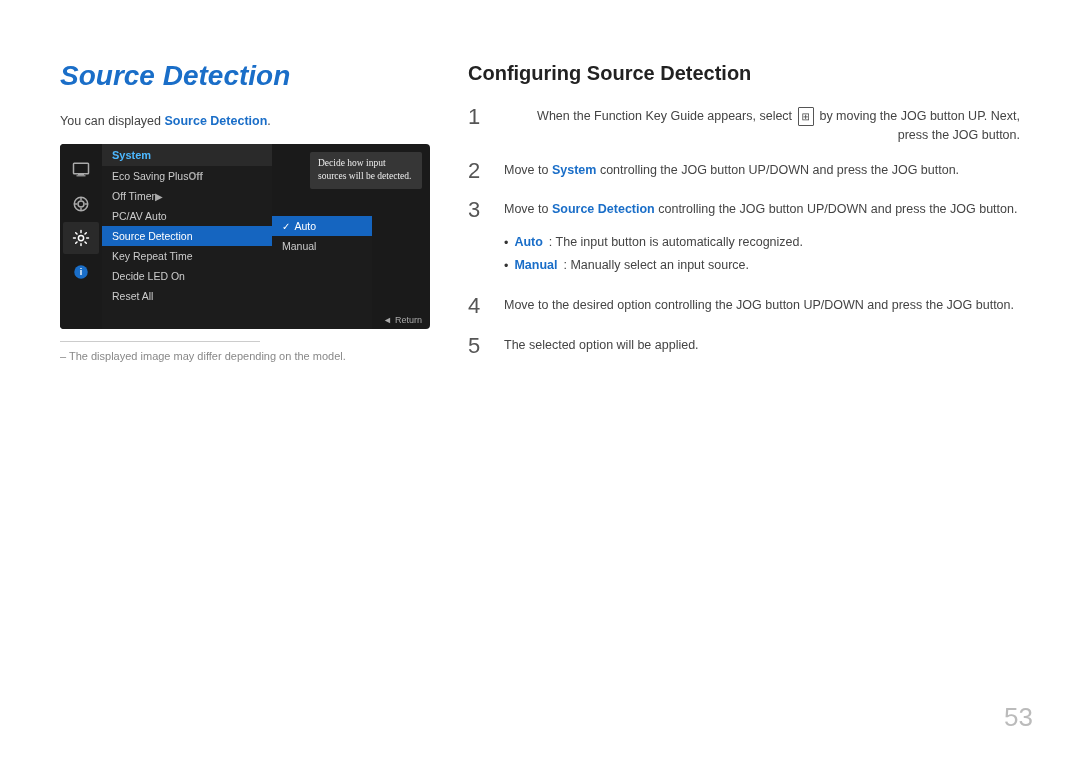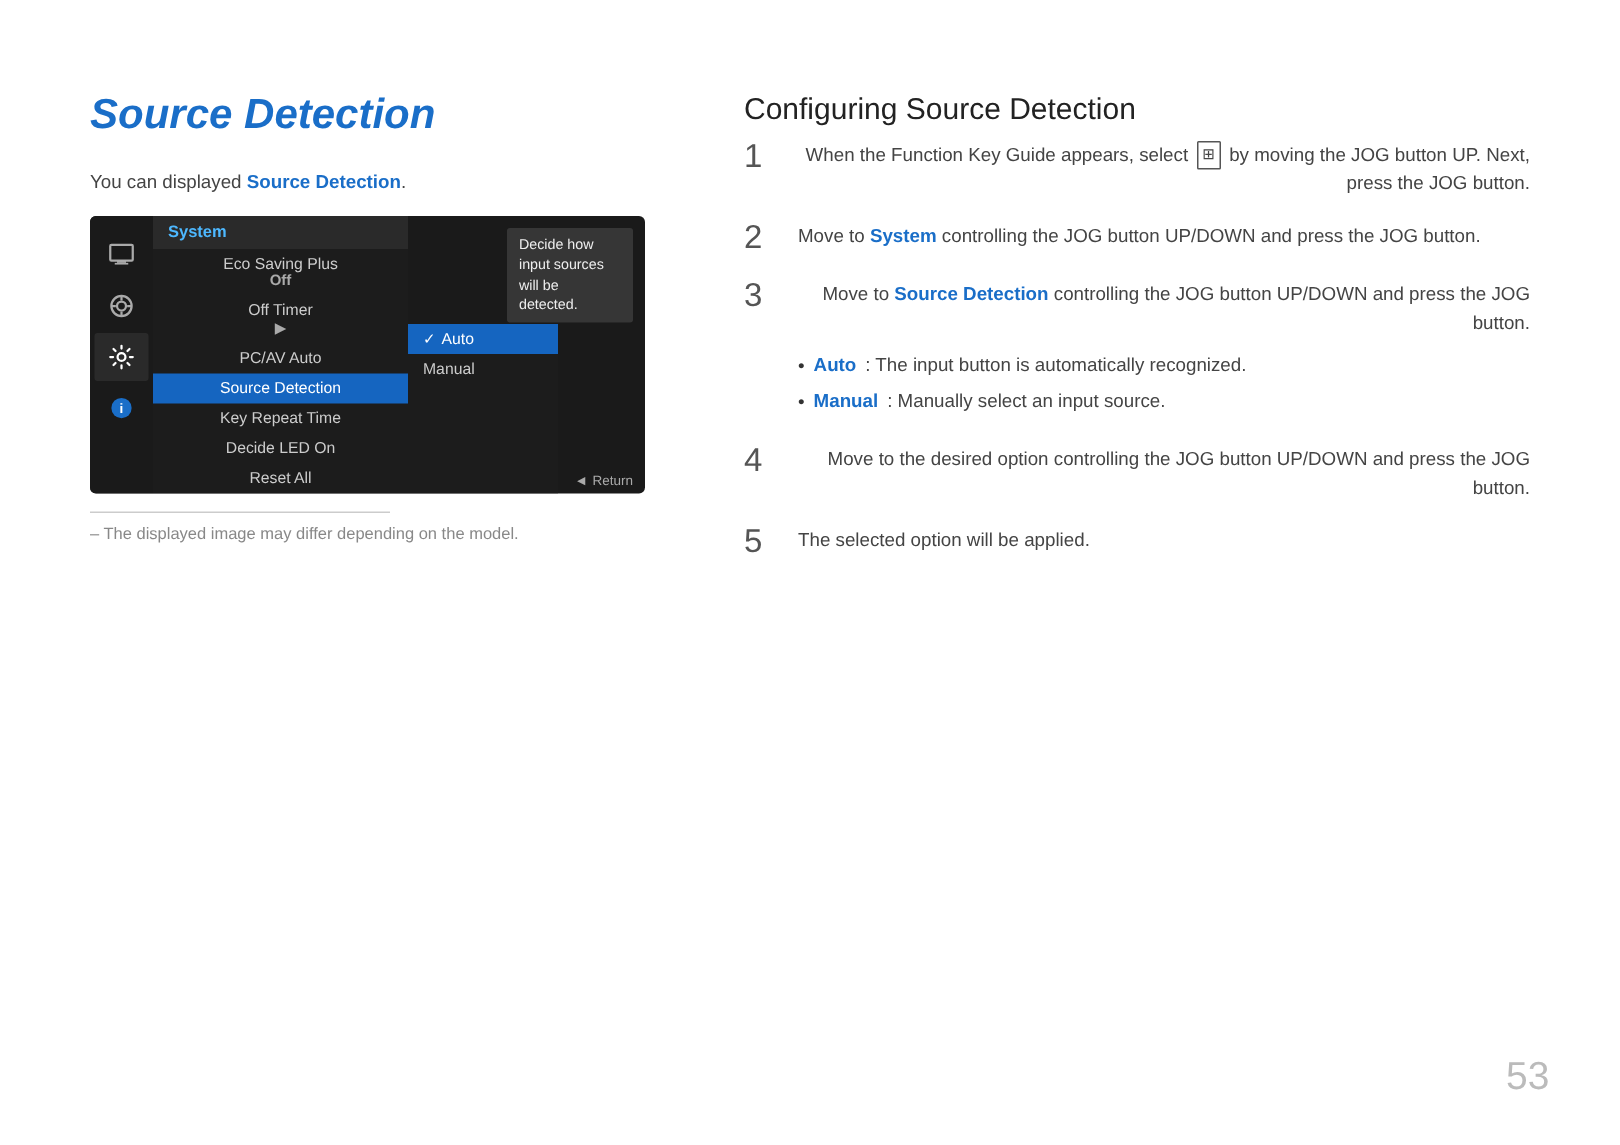--- a/index.html
+++ b/index.html
@@ -11,21 +11,21 @@
       font-size: 13px;
       color: #333;
       overflow: hidden;
     }
 
     .page-container {
       display: flex;
       width: 100%;
       height: 100%;
       padding: 60px 60px 40px 60px;
-      gap: 56px;
+      gap: 28px;
     }
 
     
     .left-column {
       width: 380px;
       flex-shrink: 0;
     }
 
     .page-title {
       font-size: 28px;
@@ -104,21 +104,20 @@
       padding: 5px 10px;
     }
 
     .menu-item {
       display: flex;
       align-items: center;
       padding: 4px 10px;
       font-size: 10.5px;
       color: #ccc;
       cursor: pointer;
-      flex-direction: column;
     }
 
     .menu-item.selected {
       background: #1565c0;
       color: #fff;
     }
 
     .menu-item .item-value {
       color: #aaa;
       font-size: 10px;
@@ -157,22 +156,23 @@
 
     .tooltip-box {
       position: absolute;
       right: 8px;
       top: 8px;
       background: rgba(60,60,60,0.85);
       color: #eee;
       font-size: 9.5px;
       padding: 5px 8px;
       border-radius: 2px;
-      width: 84px;
+      width: 112px;
       line-height: 1.4;
+      font-family: Liberation Serif, serif;
     }
 
     .return-bar {
       position: absolute;
       bottom: 4px;
       right: 8px;
       color: #aaa;
       font-size: 9px;
       display: flex;
       align-items: center;
@@ -192,23 +192,23 @@
     }
 
     
     .right-column {
       flex: 1;
       padding-top: 2px;
     }
 
     .section-title {
       font-size: 20px;
-      font-weight: normal;
+      font-weight: bold;
       color: #222;
-      margin-bottom: 6px;
+      margin-bottom: 19px;
     }
 
     .steps-list {
       list-style: none;
       display: flex;
       flex-direction: column;
       gap: 13px;
     }
 
     .step-item {

